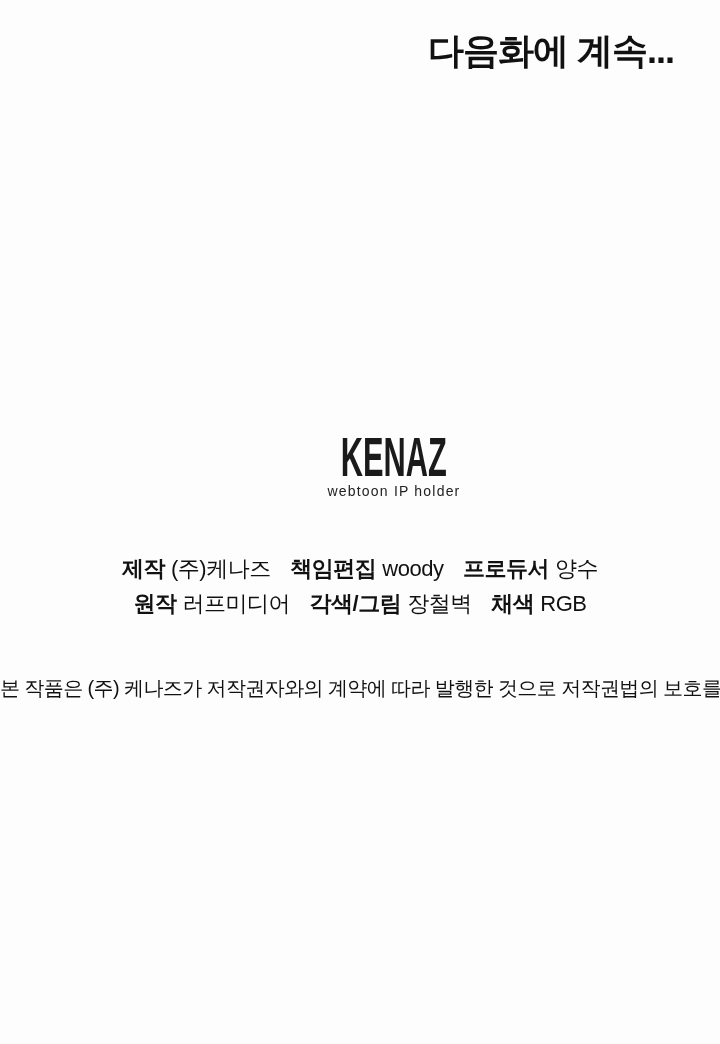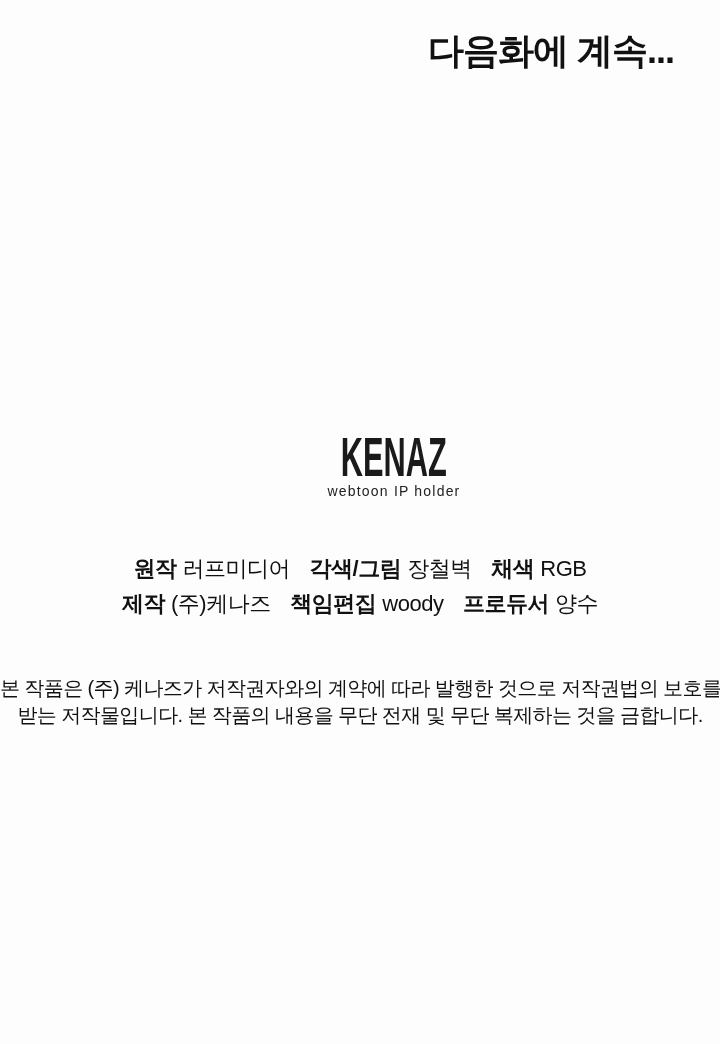--- a/index.html
+++ b/index.html
@@ -97,40 +97,39 @@
   <div class="continued">다음화에 계속...</div>
 
   <div class="logo">
     <div class="logo-name">KENAZ</div>
     <div class="logo-tagline">webtoon IP holder</div>
   </div>
 
   <div class="credits">
     <div>
       <span class="credit-group">
+        <span class="credit-label">제작</span><span class="credit-value">(주)케나즈</span>
+      </span>
+      <span class="credit-group">
+        <span class="credit-label">책임편집</span><span class="credit-value">woody</span>
+      </span>
+      <span class="credit-group">
+        <span class="credit-label">프로듀서</span><span class="credit-value">양수</span>
+      </span>
+    </div>
+    <div>
+      <span class="credit-group">
         <span class="credit-label">원작</span><span class="credit-value">러프미디어</span>
       </span>
       <span class="credit-group">
         <span class="credit-label">각색/그림</span><span class="credit-value">장철벽</span>
       </span>
       <span class="credit-group">
         <span class="credit-label">채색</span><span class="credit-value">RGB</span>
       </span>
     </div>
-    <div>
-      <span class="credit-group">
-        <span class="credit-label">제작</span><span class="credit-value">(주)케나즈</span>
-      </span>
-      <span class="credit-group">
-        <span class="credit-label">책임편집</span><span class="credit-value">woody</span>
-      </span>
-      <span class="credit-group">
-        <span class="credit-label">프로듀서</span><span class="credit-value">양수</span>
-      </span>
-    </div>
   </div>
 
   <div class="copyright">
     <div>본 작품은 (주) 케나즈가 저작권자와의 계약에 따라 발행한 것으로 저작권법의 보호를</div>
-    <div>받는 저작물입니다. 본 작품의 내용을 무단 전재 및 무단 복제하는 것을 금합니다.</div>
   </div>
 
 </div>
 
 </body></html>

